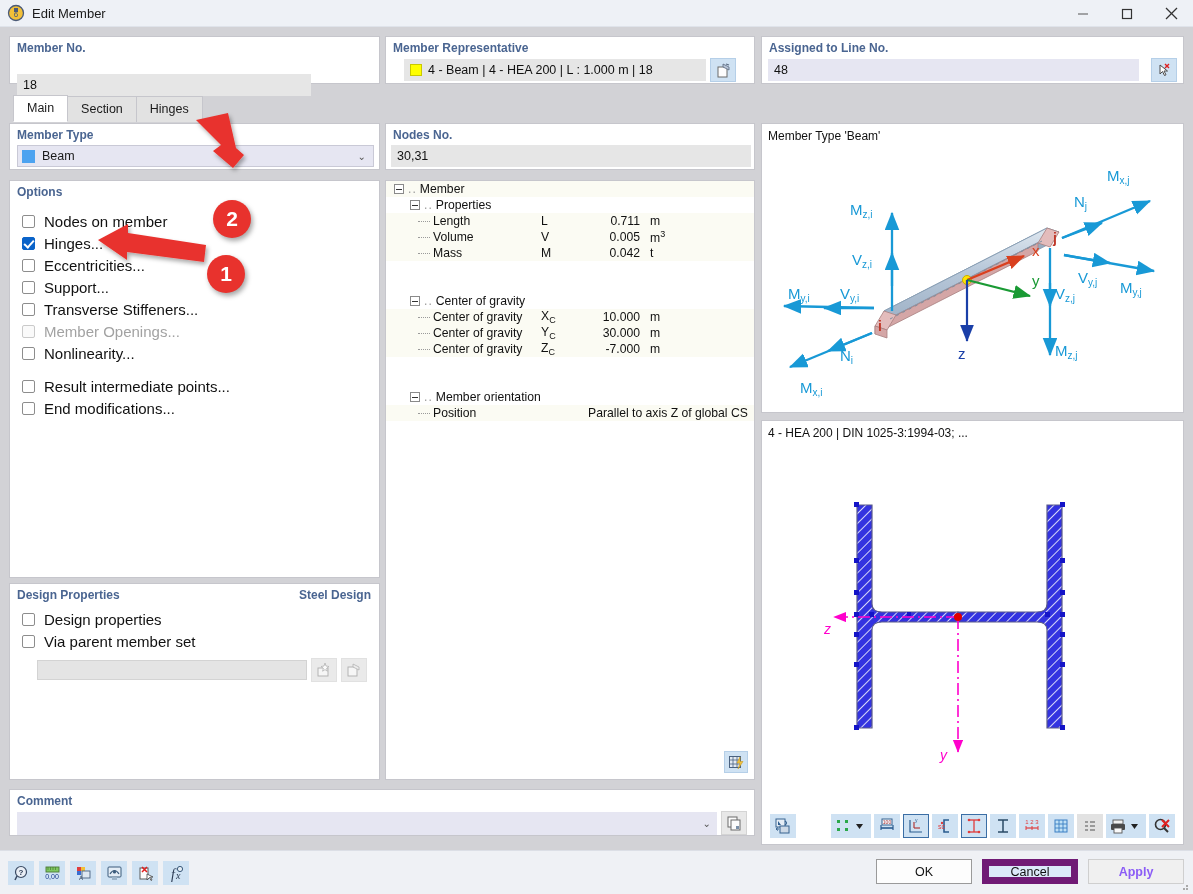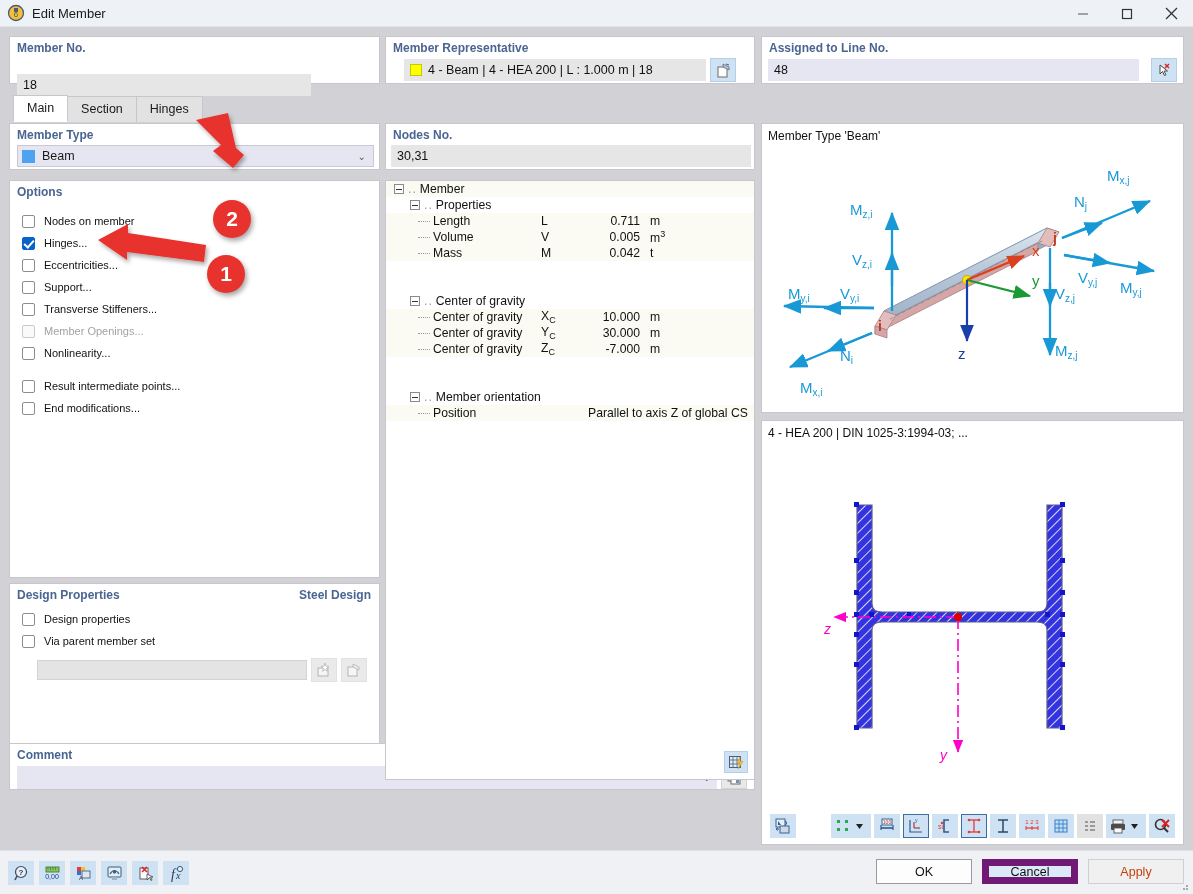--- a/index.html
+++ b/index.html
@@ -69,21 +69,21 @@
   #member-type-grp .combo {
     margin:0 7px; width:357px; height:22px; background:#e6e6f2; border:1px solid #c9c9d6;
     display:flex; align-items:center; padding:0 4px; position:relative;
   }
   .swatch { width:13px; height:13px; background:#4da3f0; margin-right:7px; }
   .chev { position:absolute; right:7px; top:50%; transform:translateY(-50%); font-size:10px; color:#555; }
 
   #options-grp { left:9px; top:180px; width:371px; height:398px; }
   .opt-list { padding:8px 0 0 12px; }
   .opt {
-    display:flex; align-items:center; height:22px; font-size:11px; color:#111;
+    display:flex; align-items:center; height:22px; font-size:15px; color:#111;
   }
   .opt .cb {
     width:13px; height:13px; border:1px solid #8d8d8d; border-radius:2px;
     background:#fff; margin-right:9px; flex:none; position:relative;
   }
   .opt.checked .cb { background:#0a63c9; border-color:#0a63c9; }
   .opt.checked .cb::after {
     content:""; position:absolute; left:3px; top:0px; width:4px; height:8px;
     border:solid #fff; border-width:0 2px 2px 0; transform:rotate(42deg);
   }
@@ -91,21 +91,21 @@
   .opt.disabled .cb { border-color:#cacaca; background:#fafafa; }
   .gap { height:11px; }
 
   #design-grp { left:9px; top:583px; width:371px; height:197px; }
   #design-grp .hdr { display:flex; justify-content:space-between; padding:4px 8px 3px 7px; }
   #design-grp .hdr span { color:#4a6591; font-weight:bold; font-size:12px; }
   .dp-input-row { display:flex; align-items:center; gap:4px; padding:6px 12px 0 27px; }
   .dp-input { flex:1; height:20px; background:#e4e4e4; border:1px solid #d3d3d3; }
   .sq-btn.dim { background:#e4e4e4; border-color:#d8d8d8; opacity:.75; }
 
-  #comment-grp { left:9px; top:743px; width:746px; height:47px; }
+  #comment-grp { left:9px; top:789px; width:746px; height:47px; }
   #comment-grp .row { display:flex; align-items:center; gap:4px; padding:0 7px; }
   #comment-grp .field { flex:1; position:relative; height:23px; }
 
   
   #nodes-grp { left:385px; top:123px; width:370px; height:47px; }
   #nodes-grp .field { margin:0 5px; width:360px; }
 
   #info-grp { left:385px; top:180px; width:370px; height:600px; }
   .tree { font-size:12.2px; color:#111; }
   .trow { display:flex; align-items:center; height:16px; }
@@ -148,21 +148,21 @@
   
   .bottombar { position:absolute; left:0; bottom:0; width:1193px; height:44px; background:#eff1f5; border-top:1px solid #dcdfe6; }
   .bb-icons { position:absolute; left:8px; top:10px; display:flex; gap:5px; }
   .bb-btn { width:26px; height:24px; background:#cfe2f3; display:flex; align-items:center; justify-content:center; }
   .dlg-btns { position:absolute; right:9px; top:8px; display:flex; gap:10px; }
   .dlg-btn {
     width:96px; height:25px; border:1px solid #9a9a9a; background:#fdfdfd;
     font-size:12.5px; display:flex; align-items:center; justify-content:center; color:#111;
   }
   .dlg-btn.focus { border:7px solid #701a75; background:#dce9f9; }
-  .dlg-btn.disabled { color:#c2410c; background:#f0f0f0; border-color:#cfcfcf; }
+  .dlg-btn.disabled { color:#8b5cf6; background:#f0f0f0; border-color:#cfcfcf;font-weight:bold; }
   .resize-grip { position:absolute; right:3px; bottom:2px; width:12px; height:12px; }
 
   
   .anno { position:absolute; pointer-events:none; }
   .badge {
     position:absolute; width:38px; height:38px; border-radius:50%;
     background:#e8322d; color:#fff; font-size:21px; font-weight:bold;
     display:flex; align-items:center; justify-content:center;
     box-shadow:2px 3px 5px rgba(0,0,0,.35);
     font-family:"Liberation Sans", sans-serif;

